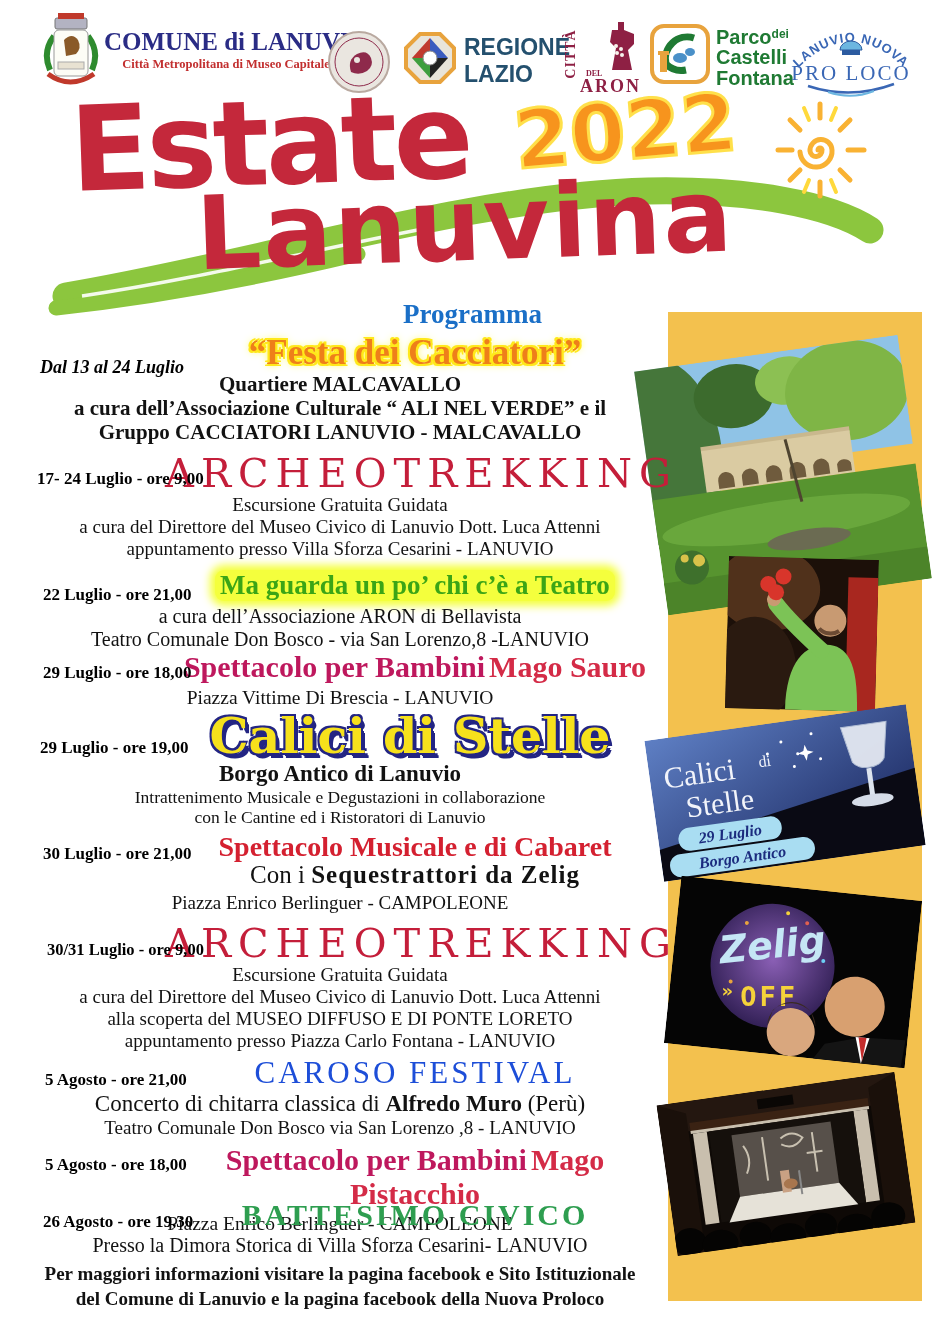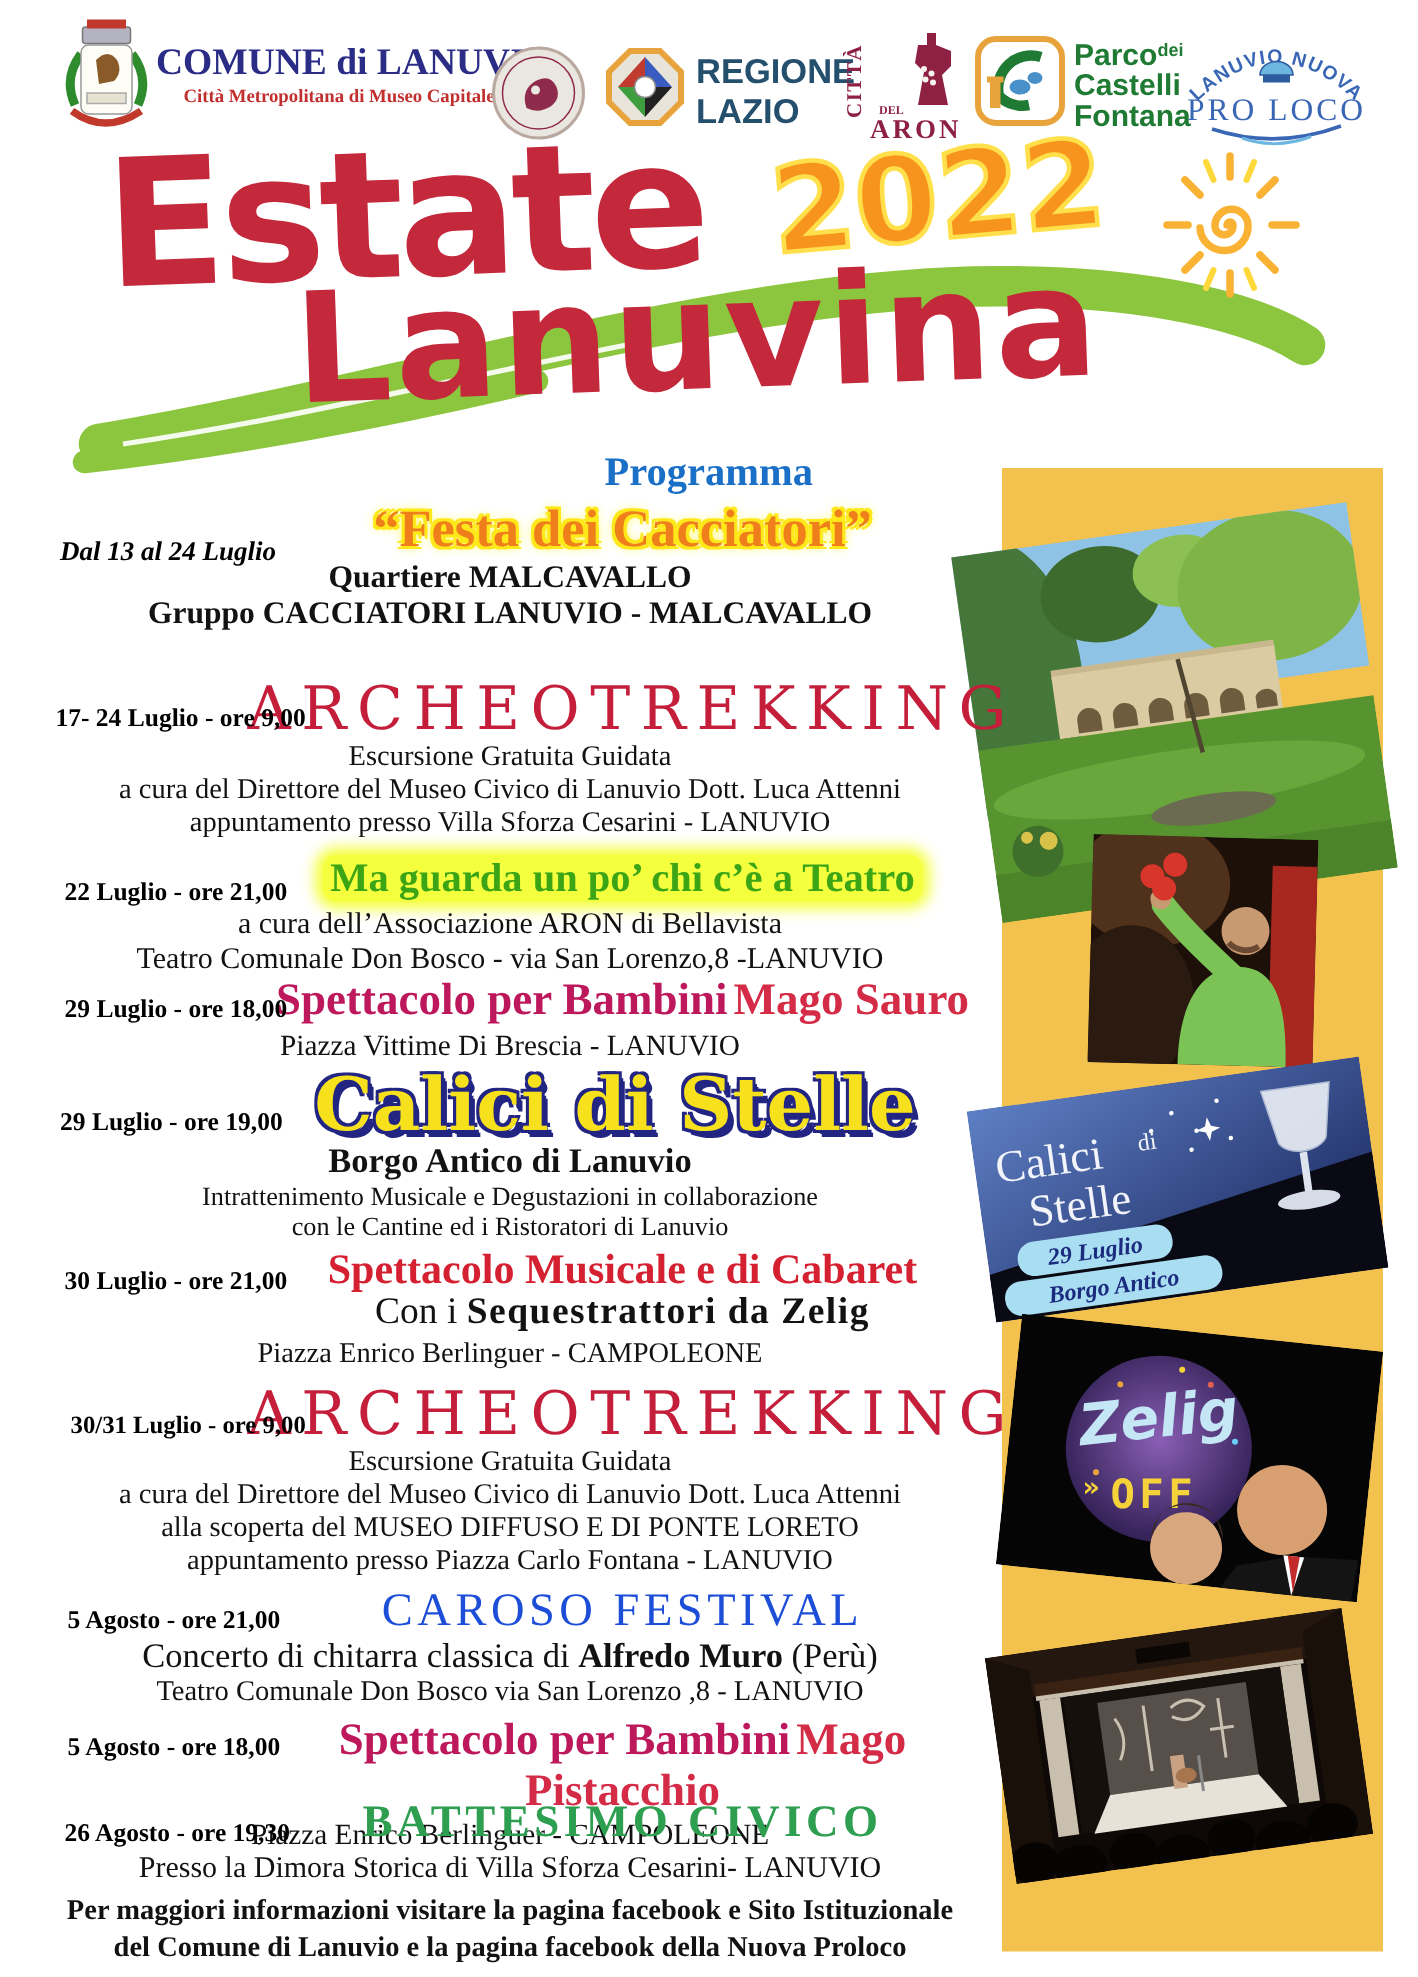--- a/index.html
+++ b/index.html
@@ -333,20 +333,21 @@
   </g>
   <path d="M54,50 m-2,0 a2,2 0 1 1 4,0 a6,6 0 1 1 -12,1 a11,11 0 1 1 22,-1 a16,16 0 1 1 -32,2" stroke="#F9B233" stroke-width="5" fill="none" stroke-linecap="round"></path>
 </svg>
 
 <div class="abs" id="programma">Programma</div>
 
 <div class="ev" style="top:333px;">
   <span class="date" style="left:25px;top:24px;font-size:18px;font-style:italic;">Dal 13 al 24 Luglio</span>
   <div class="hl"><span class="h-festa">“Festa dei Cacciatori”</span></div>
   <div class="ln festa-ln">Quartiere MALCAVALLO</div>
+  <div class="ln festa-ln">a cura dell’Associazione Culturale “ ALI NEL VERDE” e il</div>
   <div class="ln festa-ln">Gruppo CACCIATORI LANUVIO - MALCAVALLO</div>
 </div>
 
 <div class="ev" style="top:452px;">
   <span class="date" style="left:22px;top:17px;">17- 24 Luglio - ore 9,00</span>
   <div class="hl h-archeo">ARCHEOTREKKING</div>
   <div class="ln">Escursione Gratuita Guidata</div>
   <div class="ln">a cura del Direttore del Museo Civico di Lanuvio Dott. Luca Attenni</div>
   <div class="ln">appuntamento  presso Villa Sforza Cesarini - LANUVIO</div>
 </div>

